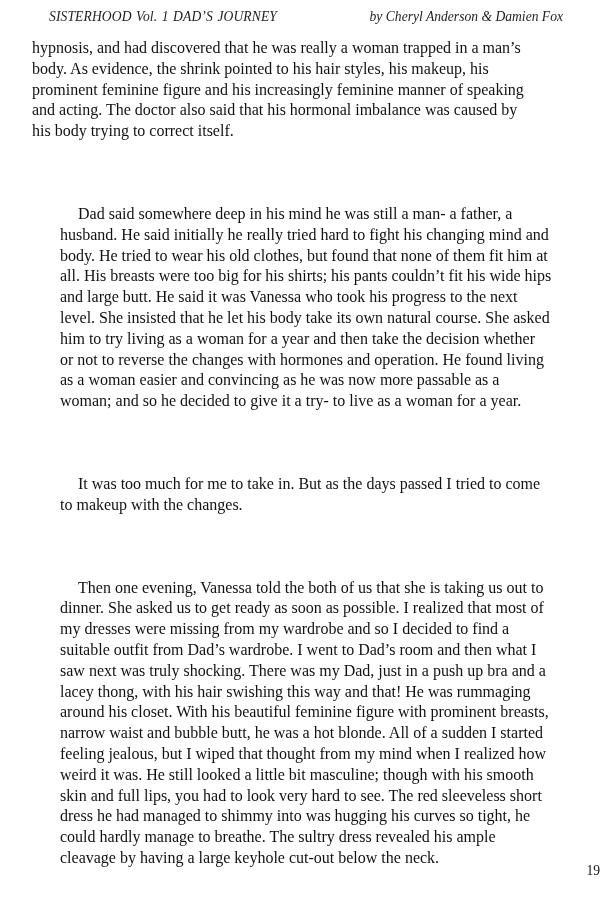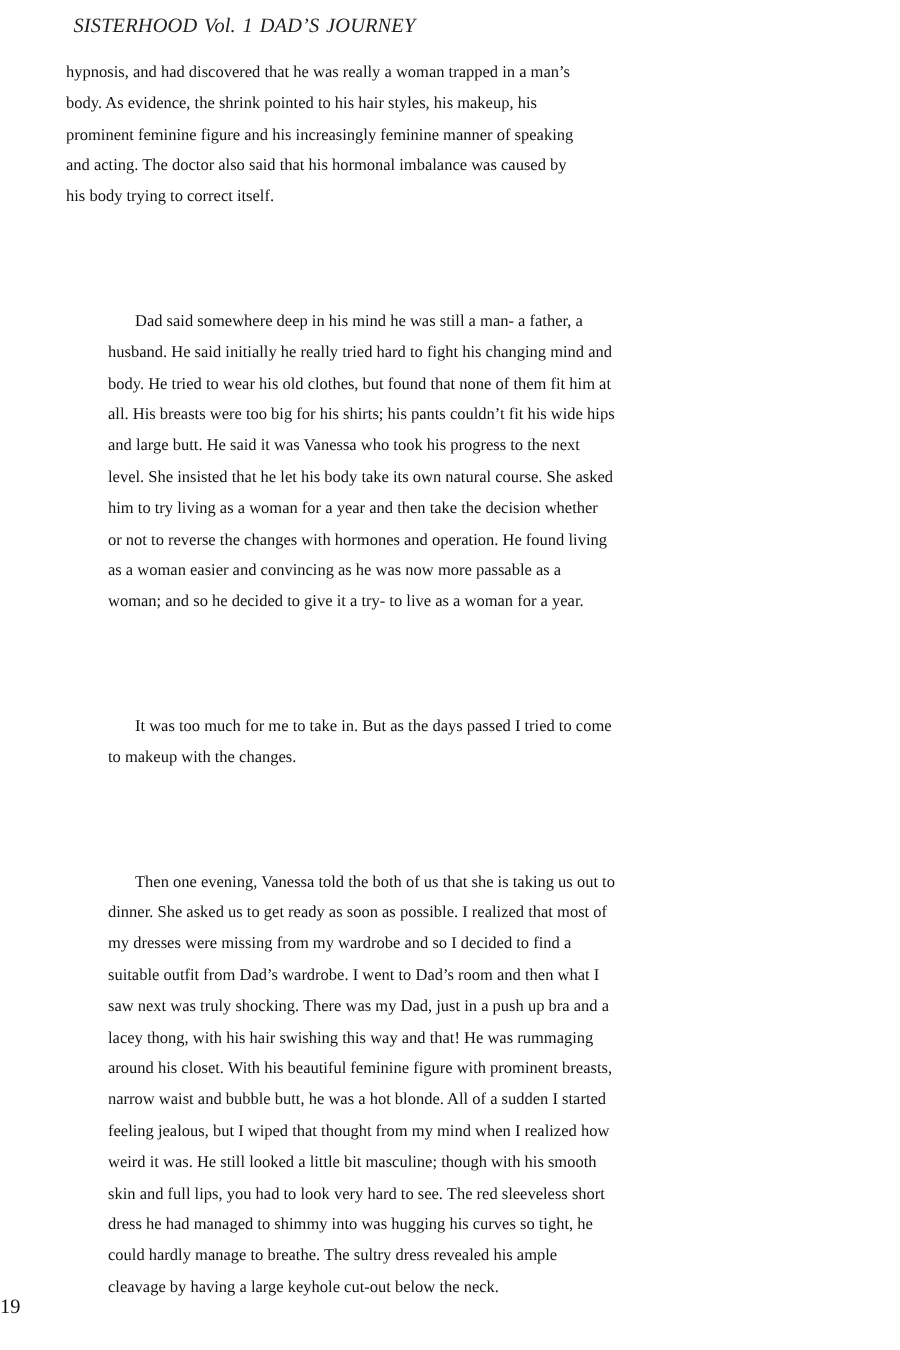--- a/index.html
+++ b/index.html
@@ -1,29 +1,30 @@
 <!DOCTYPE html>
 <html><head>
 <meta charset="utf-8">
 <style>
   html, body { margin: 0; padding: 0; background: #ffffff; }
   body { width: 600px; height: 900px; position: relative; overflow: hidden; color: #111; font-family: "Liberation Serif", serif; }
   .header { position: absolute; top: 9px; left: 49px; right: 37px; font-style: italic; font-size: 13.6px; display: flex; justify-content: space-between; color: #222; font-family: Liberation Serif, serif; }
   .header .left { letter-spacing: 0.1px; word-spacing: 1px; }
-  .body { position: absolute; top: 38px; left: 44px; width: 520px; font-size: 11px; line-height: 20.8px; }
+  .body { position: absolute; top: 38px; left: 32px; width: 520px; font-size: 16px; line-height: 20.8px; }
   .para { margin: 0; white-space: pre-line; }
   .para.indent { text-indent: 18px; margin-left: 28px; }
   .gap { height: 62px; }
-  .page-number { position: absolute; top: 863px; left: 0; right: 0; text-align: left; font-size: 13.6px; }
+  .page-number { position: absolute; top: 863px; left: 0; right: 0; text-align: right; font-size: 13.6px; }
 </style>
 </head>
 <body>
 
 <div class="header">
   <span class="left">SISTERHOOD  Vol. 1   DAD’S JOURNEY</span>
+  <span class="right">by Cheryl Anderson &amp; Damien Fox</span>
 </div>
 
 <div class="body">
   <p class="para">hypnosis, and had discovered that he was really a woman trapped in a man’s
 body. As evidence, the shrink pointed to his hair styles, his makeup, his
 prominent feminine figure and his increasingly feminine manner of speaking
 and acting. The doctor also said that his hormonal imbalance was caused by
 his body trying to correct itself.</p>
   <div class="gap"></div>
   <p class="para indent">Dad said somewhere deep in his mind he was still a man- a father, a

